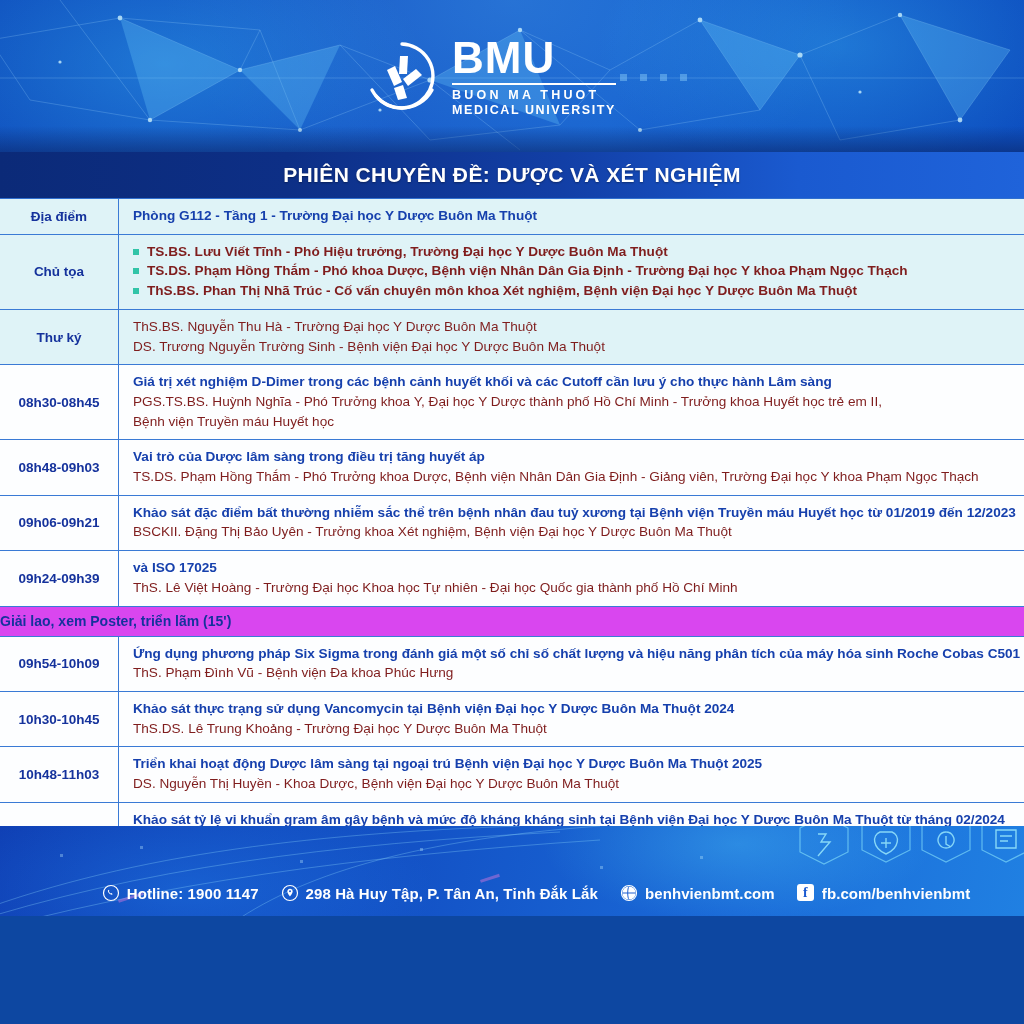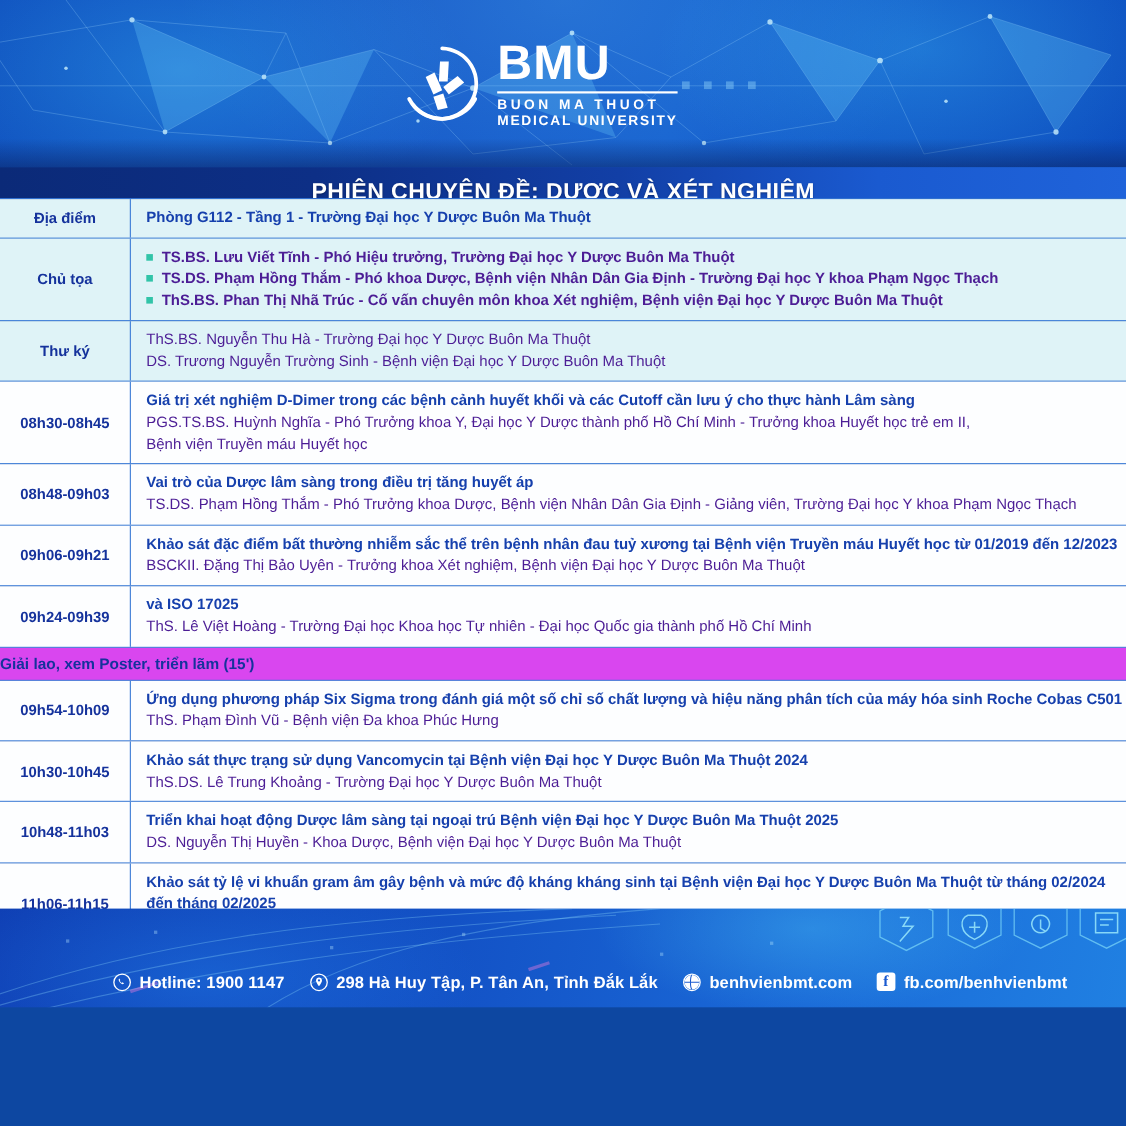--- a/index.html
+++ b/index.html
@@ -57,33 +57,33 @@
     background: linear-gradient(90deg, #0b2a78 0%, #0d2f86 28%, #123fa6 55%, #1a5ad0 78%, #1f63da 100%);
     display: flex; align-items: center; justify-content: center;
   }
   .banner-title {
     color: #ffffff; font-size: 21px; font-weight: bold; letter-spacing: .4px;
     text-shadow: 0 1px 2px rgba(0,0,0,.35);
   }
 
   
   .table {
-    position: absolute; left: 0; top: 180px; width: 1024px;
+    position: absolute; left: 0; top: 198px; width: 1024px;
     border-top: 1px solid #2f6fd0;
   }
   .row { display: flex; width: 1024px; border-bottom: 1.5px solid #3a7ad5; }
   .c-time {
     width: 119px; flex: 0 0 119px;
     border-right: 1.5px solid #3a7ad5;
     display: flex; align-items: center; justify-content: center;
     color: #15329c; font-weight: bold; font-size: 13.5px; text-align: center;
     padding: 4px 2px;
   }
   .c-body { flex: 1 1 auto; padding: 7px 1px 8px 14px; }
-  .ln { color: #4c1d95; font-size: 13.6px; line-height: 1.45; }
+  .ln { color: #7f1d1d; font-size: 13.6px; line-height: 1.45; }
   .ln.bold { color: #1640ad; font-weight: bold; }
   .ln.bullet { position: relative; padding-left: 14px; font-weight: bold; }
   .ln.bullet::before {
     content: ""; position: absolute; left: 0; top: 7px;
     width: 6px; height: 6px; background: #31c4a8;
   }
 
   .row.tint { background: #dff3f7; }
   .row.plain { background: #fdfeff; }
   .row.break {

